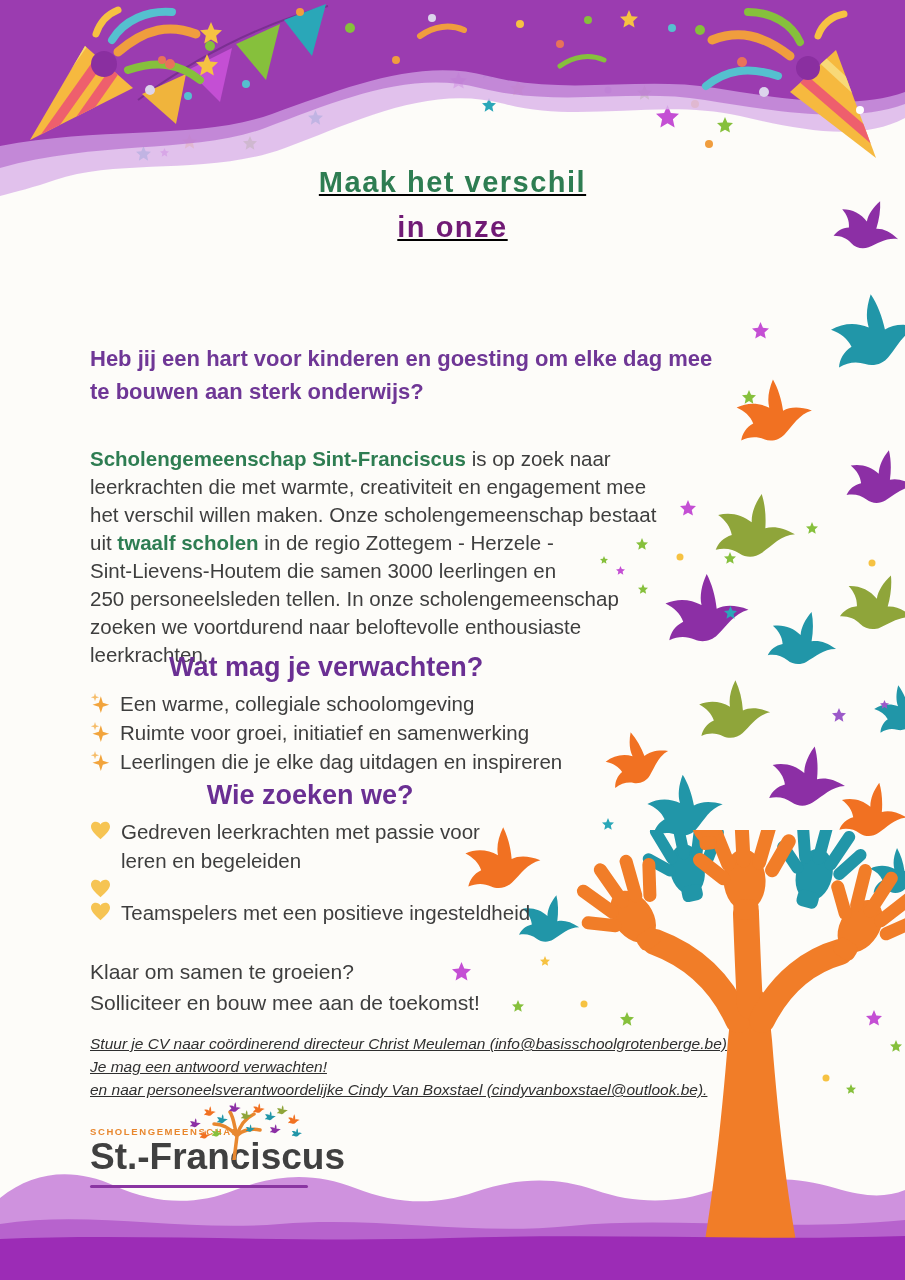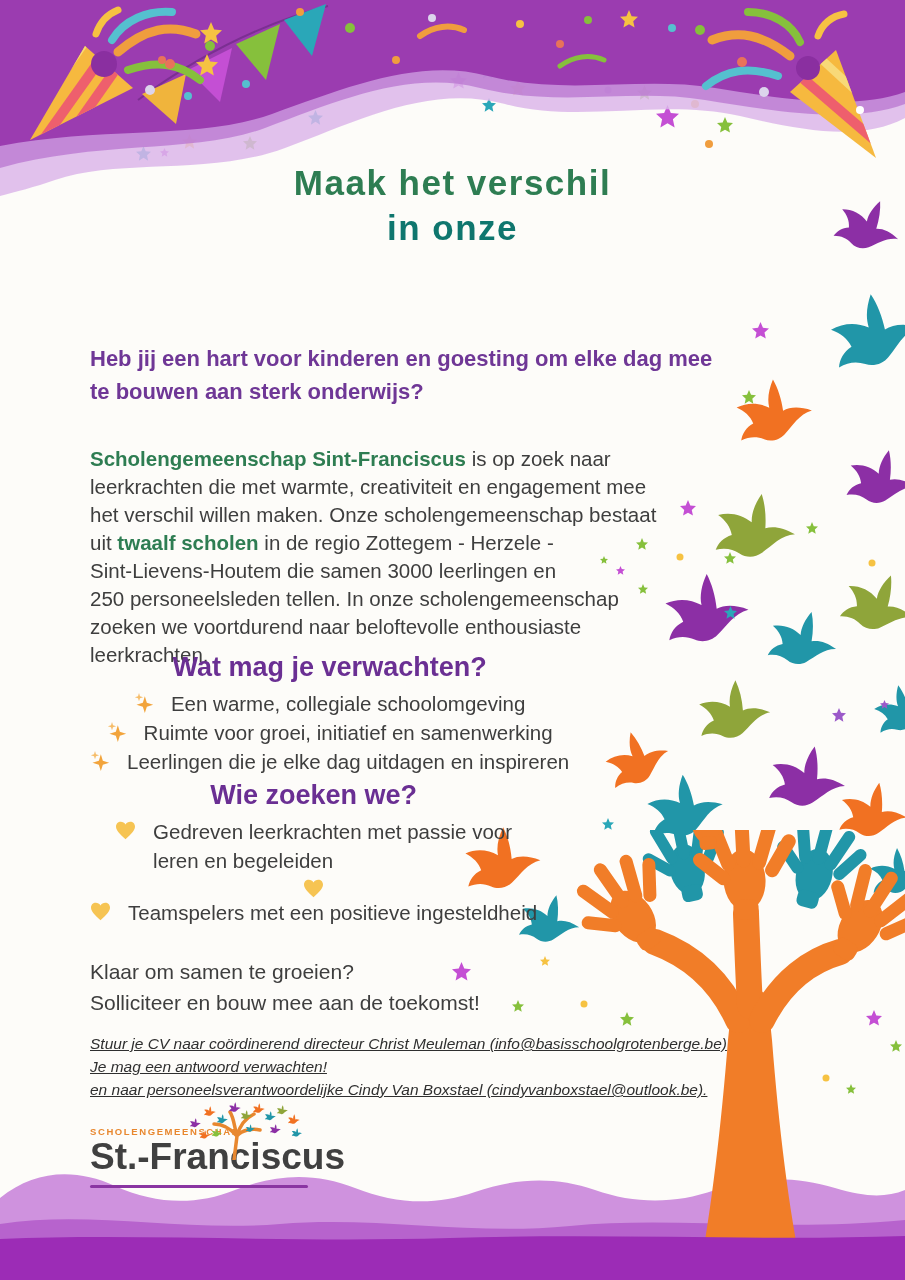--- a/index.html
+++ b/index.html
@@ -1,35 +1,35 @@
 <!DOCTYPE html>
 <html><head>
 <meta charset="utf-8">
 <style>
   html,body{margin:0;padding:0;}
   body{width:905px;height:1280px;position:relative;overflow:hidden;
        background:#fdfcf9;font-family:"Liberation Sans",sans-serif;}
   .layer{position:absolute;left:0;top:0;pointer-events:none;}
   
   .title{position:absolute;left:0;top:160px;width:100%;text-align:center;
-         font-weight:800;font-size:35px;line-height:45px;letter-spacing:1.5px;z-index:6;}
+         font-weight:800;font-size:29px;line-height:45px;letter-spacing:1.5px;z-index:6;text-decoration:underline;}
   .title .t-green{color:#2e7d52;}
-  .title .t-purple{color:#0f766e;}
+  .title .t-purple{color:#701a75;}
   .intro{position:absolute;left:90px;top:320px;width:670px;z-index:6;
          color:#6f3796;font-weight:700;font-size:22px;line-height:33px;white-space:pre-line;}
   .about{position:absolute;left:90px;top:424px;width:620px;z-index:6;
          color:#3e3e3e;font-size:20.5px;line-height:28px;white-space:pre-line;}
   .about .g{color:#2e7d52;font-weight:700;}
   .section{position:absolute;left:90px;z-index:6;}
   .sec-expect{top:652px;}
   .sec-seek{top:780px;}
   .section h2{margin:0 0 6px 0;color:#6a2f93;font-size:27px;font-weight:700;text-align:center;}
   .section ul{list-style:none;margin:0;padding:0;}
-  .section li{display:flex;align-items:flex-start;gap:17px;
-              color:#3e3e3e;font-size:20.5px;line-height:29px;justify-content:center;}
+  .section li{display:flex;align-items:flex-start;gap:10px;
+              color:#3e3e3e;font-size:20.5px;line-height:29px;}
   .section li .txt{white-space:pre-line;}
   .bullet{flex:0 0 auto;margin-top:4px;}
   .closing{position:absolute;left:90px;top:956px;z-index:6;
            color:#3e3e3e;font-size:21px;line-height:31px;white-space:pre-line;}
   .contact{position:absolute;left:90px;top:1032px;width:660px;z-index:6;
            color:#2f2f2f;font-style:italic;font-size:15.5px;line-height:23px;text-decoration:underline;}
   .logo{position:absolute;left:90px;top:1126px;z-index:6;}
   .logo .small{color:#e8872e;font-size:9.5px;font-weight:700;letter-spacing:1.6px;}
   .logo .name{color:#404040;font-size:37px;font-weight:700;letter-spacing:0;line-height:40px;}
   .logo .rule{width:218px;height:3px;background:#8a35a2;margin-top:8px;border-radius:2px;}

